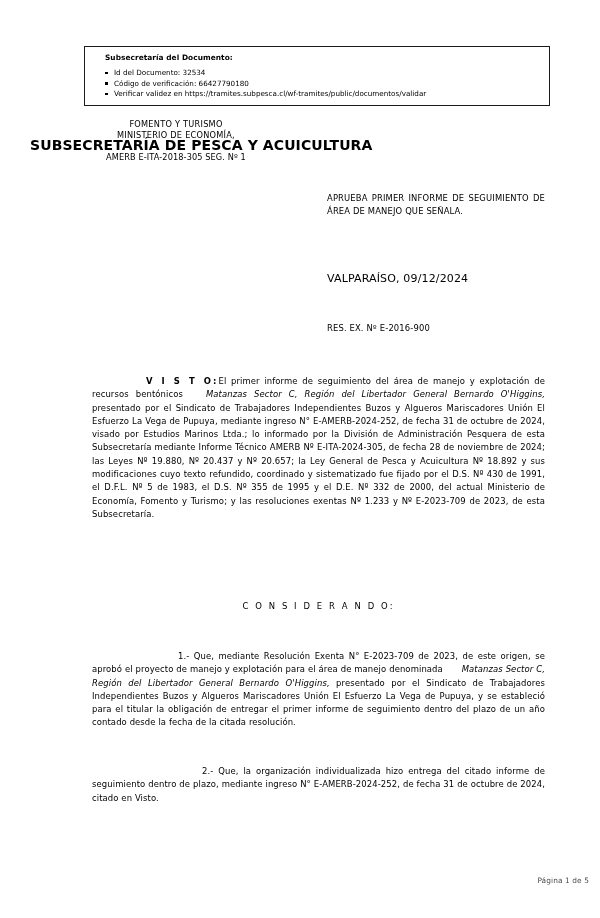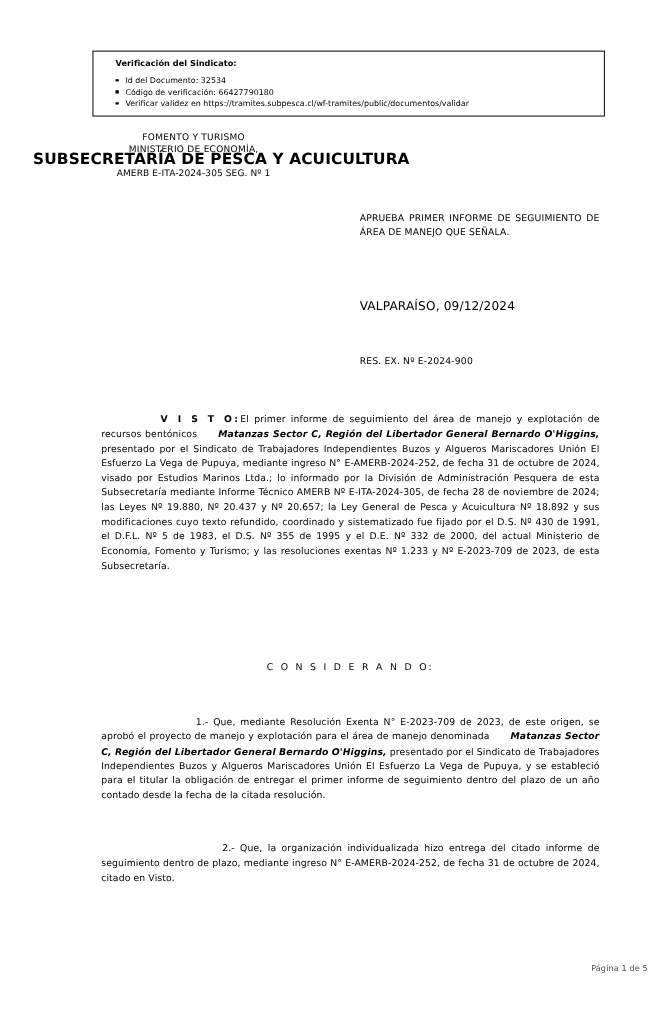--- a/index.html
+++ b/index.html
@@ -139,21 +139,21 @@
   }
   .para .lead {
     display: inline-block;
     width: 54px;
   }
   .spaced {
     font-weight: bold;
     letter-spacing: 2.1px;
   }
   .bi {
-    font-weight: bold;
+    font-weight: normal;
     font-style: italic;
     padding-left: 16px;
   }
 
   .considerando {
     position: absolute;
     left: 0;
     top: 226px;
     width: 453px;
     text-align: center;
@@ -189,52 +189,52 @@
     letter-spacing: 0.1px;
     padding-left: 44px;
   }
 </style>
 </head>
 <body>
 
 <div class="page">
 
   <div class="verif-box">
-    <div class="verif-title">Verificación del Sindicato:</div>
+    <div class="verif-title">Subsecretaría del Documento:</div>
     <div class="verif-list">
       <div class="verif-item">
         <span class="bullet"></span>
         <span>Id del Documento: 32534</span>
       </div>
       <div class="verif-item">
         <span class="bullet"></span>
         <span>Código de verificación: 66427790180</span>
       </div>
       <div class="verif-item">
         <span class="bullet"></span>
         <span>Verificar validez en https://tramites.subpesca.cl/wf-tramites/public/documentos/validar</span>
       </div>
     </div>
   </div>
 
   <div class="org-header">
     <div class="org-line">FOMENTO Y TURISMO</div>
     <div class="org-line">MINISTERIO DE ECONOMÍA,</div>
     <div class="org-strong">SUBSECRETARÍA DE PESCA Y ACUICULTURA</div>
-    <div class="org-code">AMERB E-ITA-2024-305 SEG. Nº 1</div>
+    <div class="org-code">AMERB E-ITA-2018-305 SEG. Nº 1</div>
   </div>
 
   <div class="subject-block">
     <span>APRUEBA PRIMER INFORME DE</span>
     <span>SEGUIMIENTO DE ÁREA DE MANEJO</span>
     <span>QUE SEÑALA.</span>
   </div>
 
   <div class="place-date">VALPARAÍSO, 09/12/2024</div>
-  <div class="res-number">RES. EX. Nº E-2024-900</div>
+  <div class="res-number">RES. EX. Nº E-2016-900</div>
 
   <div class="body-area">
 
     <p class="para">
       <span class="lead"></span><span class="spaced">V I S T O:</span><span>El primer informe de seguimiento del área de manejo y explotación de recursos bentónicos </span><span class="bi">Matanzas Sector C, Región del Libertador General Bernardo O'Higgins,</span><span> presentado por el Sindicato de Trabajadores Independientes Buzos y Algueros Mariscadores Unión El Esfuerzo La Vega de Pupuya, mediante ingreso N° E-AMERB-2024-252, de fecha 31 de octubre de 2024, visado por Estudios Marinos Ltda.; lo informado por la División de Administración Pesquera de esta Subsecretaría mediante Informe Técnico AMERB Nº E-ITA-2024-305, de fecha 28 de noviembre de 2024; las Leyes Nº 19.880, Nº 20.437 y Nº 20.657; la Ley General de Pesca y Acuicultura Nº 18.892 y sus modificaciones cuyo texto refundido, coordinado y sistematizado fue fijado por el D.S. Nº 430 de 1991, el D.F.L. Nº 5 de 1983, el D.S. Nº 355 de 1995 y el D.E. Nº 332 de 2000, del actual Ministerio de Economía, Fomento y Turismo; y las resoluciones exentas Nº 1.233 y Nº E-2023-709 de 2023, de esta Subsecretaría.</span>
     </p>
 
     <div class="considerando">C O N S I D E R A N D O:</div>
 
     <p class="para para-1">

